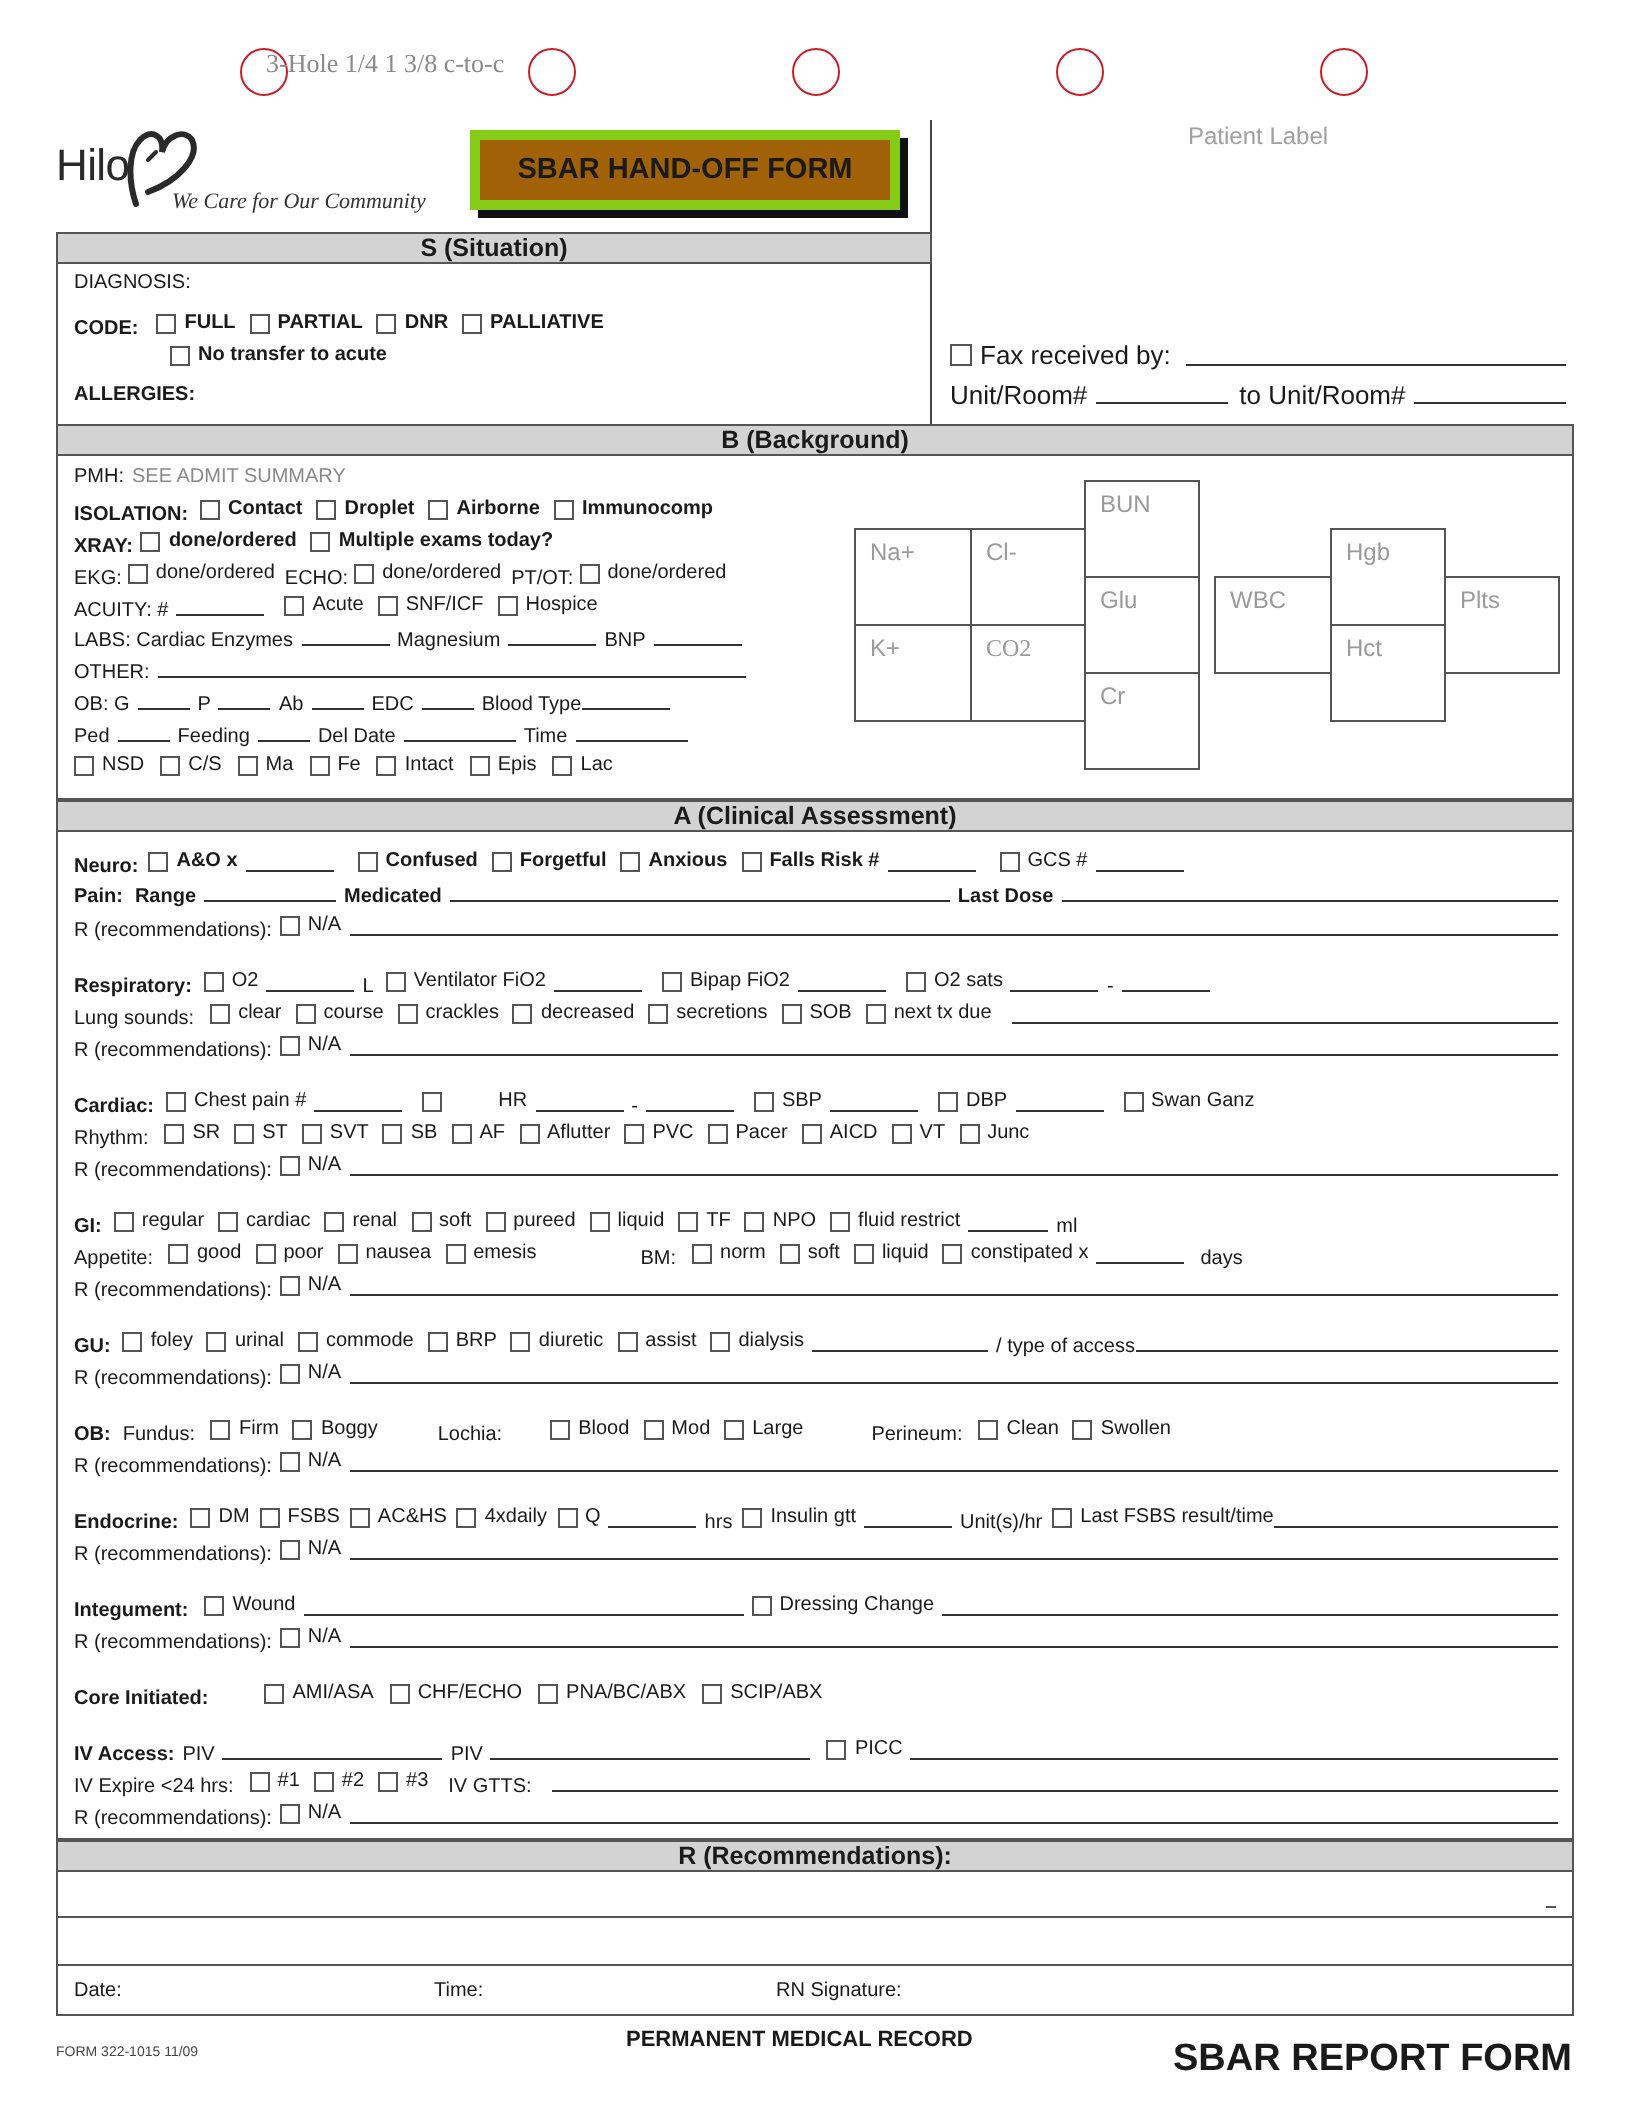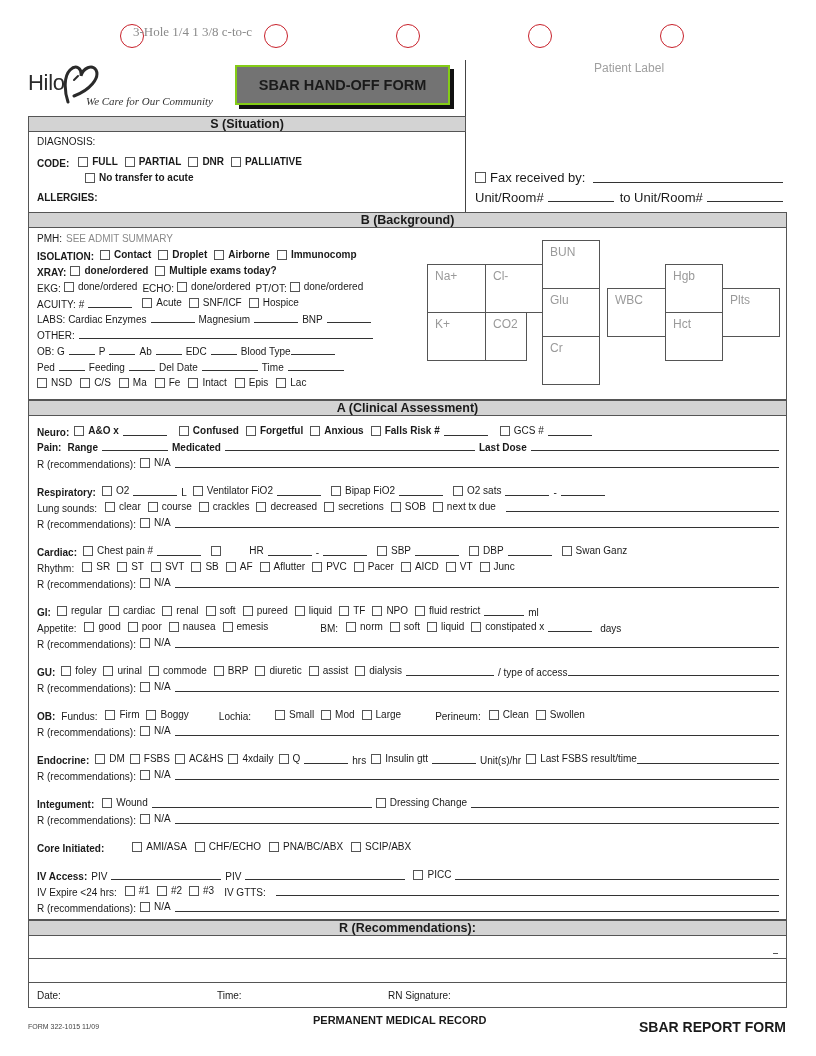--- a/index.html
+++ b/index.html
@@ -9,21 +9,21 @@
   .abs { position: absolute; }
   .hole { position: absolute; width: 24px; height: 24px; border: 1.5px solid #c8202a; border-radius: 50%; }
   .hole-label { position: absolute; left: 133px; top: 24px; font-family: "Liberation Serif", serif; font-size: 13px; color: #8a8a8a; }
 
   .logo { position: absolute; left: 28px; top: 64px; width: 200px; height: 46px; }
   .logo .hilo { position: absolute; left: 0; top: 6px; font-size: 22px; color: #2a2a2a; letter-spacing: -0.3px; }
   .logo .heart { position: absolute; left: 34px; top: 0px; }
   .logo .mc { position: absolute; left: 70px; top: 6px; font-size: 22px; color: #2a2a2a; letter-spacing: -0.3px; }
   .logo .tag { position: absolute; left: 58px; top: 31px; font-family: "Liberation Serif", serif; font-style: italic; font-size: 11px; color: #333; }
 
-  .titlebox { position: absolute; left: 235px; top: 65px; width: 215px; height: 40px; border: 2px solid #84cc16; background: #737373; box-shadow: 4px 4px 0 #111; display: flex; align-items: center; justify-content: center; font-weight: bold; font-size: 14.5px; }
+  .titlebox { position: absolute; left: 235px; top: 65px; width: 215px; height: 40px; border: 5px solid #84cc16; background: #a16207; box-shadow: 4px 4px 0 #111; display: flex; align-items: center; justify-content: center; font-weight: bold; font-size: 14.5px; }
 
   .vline { position: absolute; background: #444; }
 
   .patient-label { position: absolute; left: 594px; top: 61px; font-size: 12px; color: #a0a0a0; }
 
   .sec-head { position: absolute; height: 16px; background: #d3d3d3; border: 1px solid #555; font-weight: bold; font-size: 12.5px; text-align: center; line-height: 14px; }
   .frame { position: absolute; border: 1px solid #555; border-top: none; }
 
   .row { position: absolute; white-space: nowrap; display: flex; align-items: baseline; font-size: 10px; }
   .row.bold { font-weight: bold; }
@@ -32,21 +32,21 @@
   .cb { display: inline-block; width: 10px; height: 10px; border: 1px solid #555; margin: 0 4px 0 0; vertical-align: -1px; background: #fff; }
   .item { display: inline-flex; align-items: center; margin-right: 7px; }
   .blank { display: inline-block; border-bottom: 1px solid #333; height: 10px; margin: 0 4px; }
   .fill { flex: 1; border-bottom: 1px solid #333; height: 10px; margin-left: 4px; }
 
   .lab { position: absolute; border: 1px solid #555; color: #9a9a9a; font-size: 12px; padding: 4px 0 0 7px; background: #fff; }
 
   .rec-line { position: absolute; left: 28px; width: 759px; border-bottom: 1px solid #555; }
   .footer-left { position: absolute; left: 28px; top: 1023px; font-size: 7px; color: #444; }
   .footer-mid { position: absolute; left: 313px; top: 1014px; font-size: 11px; font-weight: bold; }
-  .footer-right { position: absolute; right: 30px; top: 1019px; font-size: 14px; font-weight: bold; }
+  .footer-right { position: absolute; right: 30px; top: 1019px; font-size: 19px; font-weight: bold; }
 </style>
 </head>
 <body>
 
 <div class="hole" style="left:120px;top:24px;"></div>
 <div class="hole" style="left:264px;top:24px;"></div>
 <div class="hole" style="left:396px;top:24px;"></div>
 <div class="hole" style="left:528px;top:24px;"></div>
 <div class="hole" style="left:660px;top:24px;"></div>
 <div class="hole-label">3-Hole 1/4 1 3/8 c-to-c</div>
@@ -245,21 +245,21 @@
     </span>
   <span class="item">
       <span class="cb"></span>
       <span>Lac</span>
     </span>
 </div>
 
 <div class="lab" style="left:427px;top:264px;width:59px;height:49px;">Na+</div>
 <div class="lab" style="left:485px;top:264px;width:58px;height:49px;">Cl-</div>
 <div class="lab" style="left:427px;top:312px;width:59px;height:49px;">K+</div>
-<div class="lab" style="left:485px;top:312px;width:42px;height:49px;">CO2</div>
+<div class="lab" style="left:485px;top:312px;width:58px;height:49px;font-family:Liberation Serif, serif;">CO2</div>
 <div class="lab" style="left:542px;top:240px;width:58px;height:49px;">BUN</div>
 <div class="lab" style="left:542px;top:288px;width:58px;height:49px;">Glu</div>
 <div class="lab" style="left:542px;top:336px;width:58px;height:49px;">Cr</div>
 <div class="lab" style="left:607px;top:288px;width:59px;height:49px;">WBC</div>
 <div class="lab" style="left:665px;top:264px;width:58px;height:49px;">Hgb</div>
 <div class="lab" style="left:665px;top:312px;width:58px;height:49px;">Hct</div>
 <div class="lab" style="left:722px;top:288px;width:58px;height:49px;">Plts</div>
 
 <div class="sec-head" style="left:28px;top:400px;width:759px;">A (Clinical Assessment)</div>
 <div class="frame" style="left:28px;top:416px;width:759px;height:504px;"></div>
@@ -602,21 +602,21 @@
       <span class="cb"></span>
       <span>Firm</span>
     </span>
   <span class="item" style="margin-right:30px;">
       <span class="cb"></span>
       <span>Boggy</span>
     </span>
   <span style="margin-right:24px;">Lochia:</span>
   <span class="item">
       <span class="cb"></span>
-      <span>Small</span>
+      <span>Blood</span>
     </span>
   <span class="item">
       <span class="cb"></span>
       <span>Mod</span>
     </span>
   <span class="item" style="margin-right:34px;">
       <span class="cb"></span>
       <span>Large</span>
     </span>
   <span style="margin-right:8px;">Perineum:</span>

